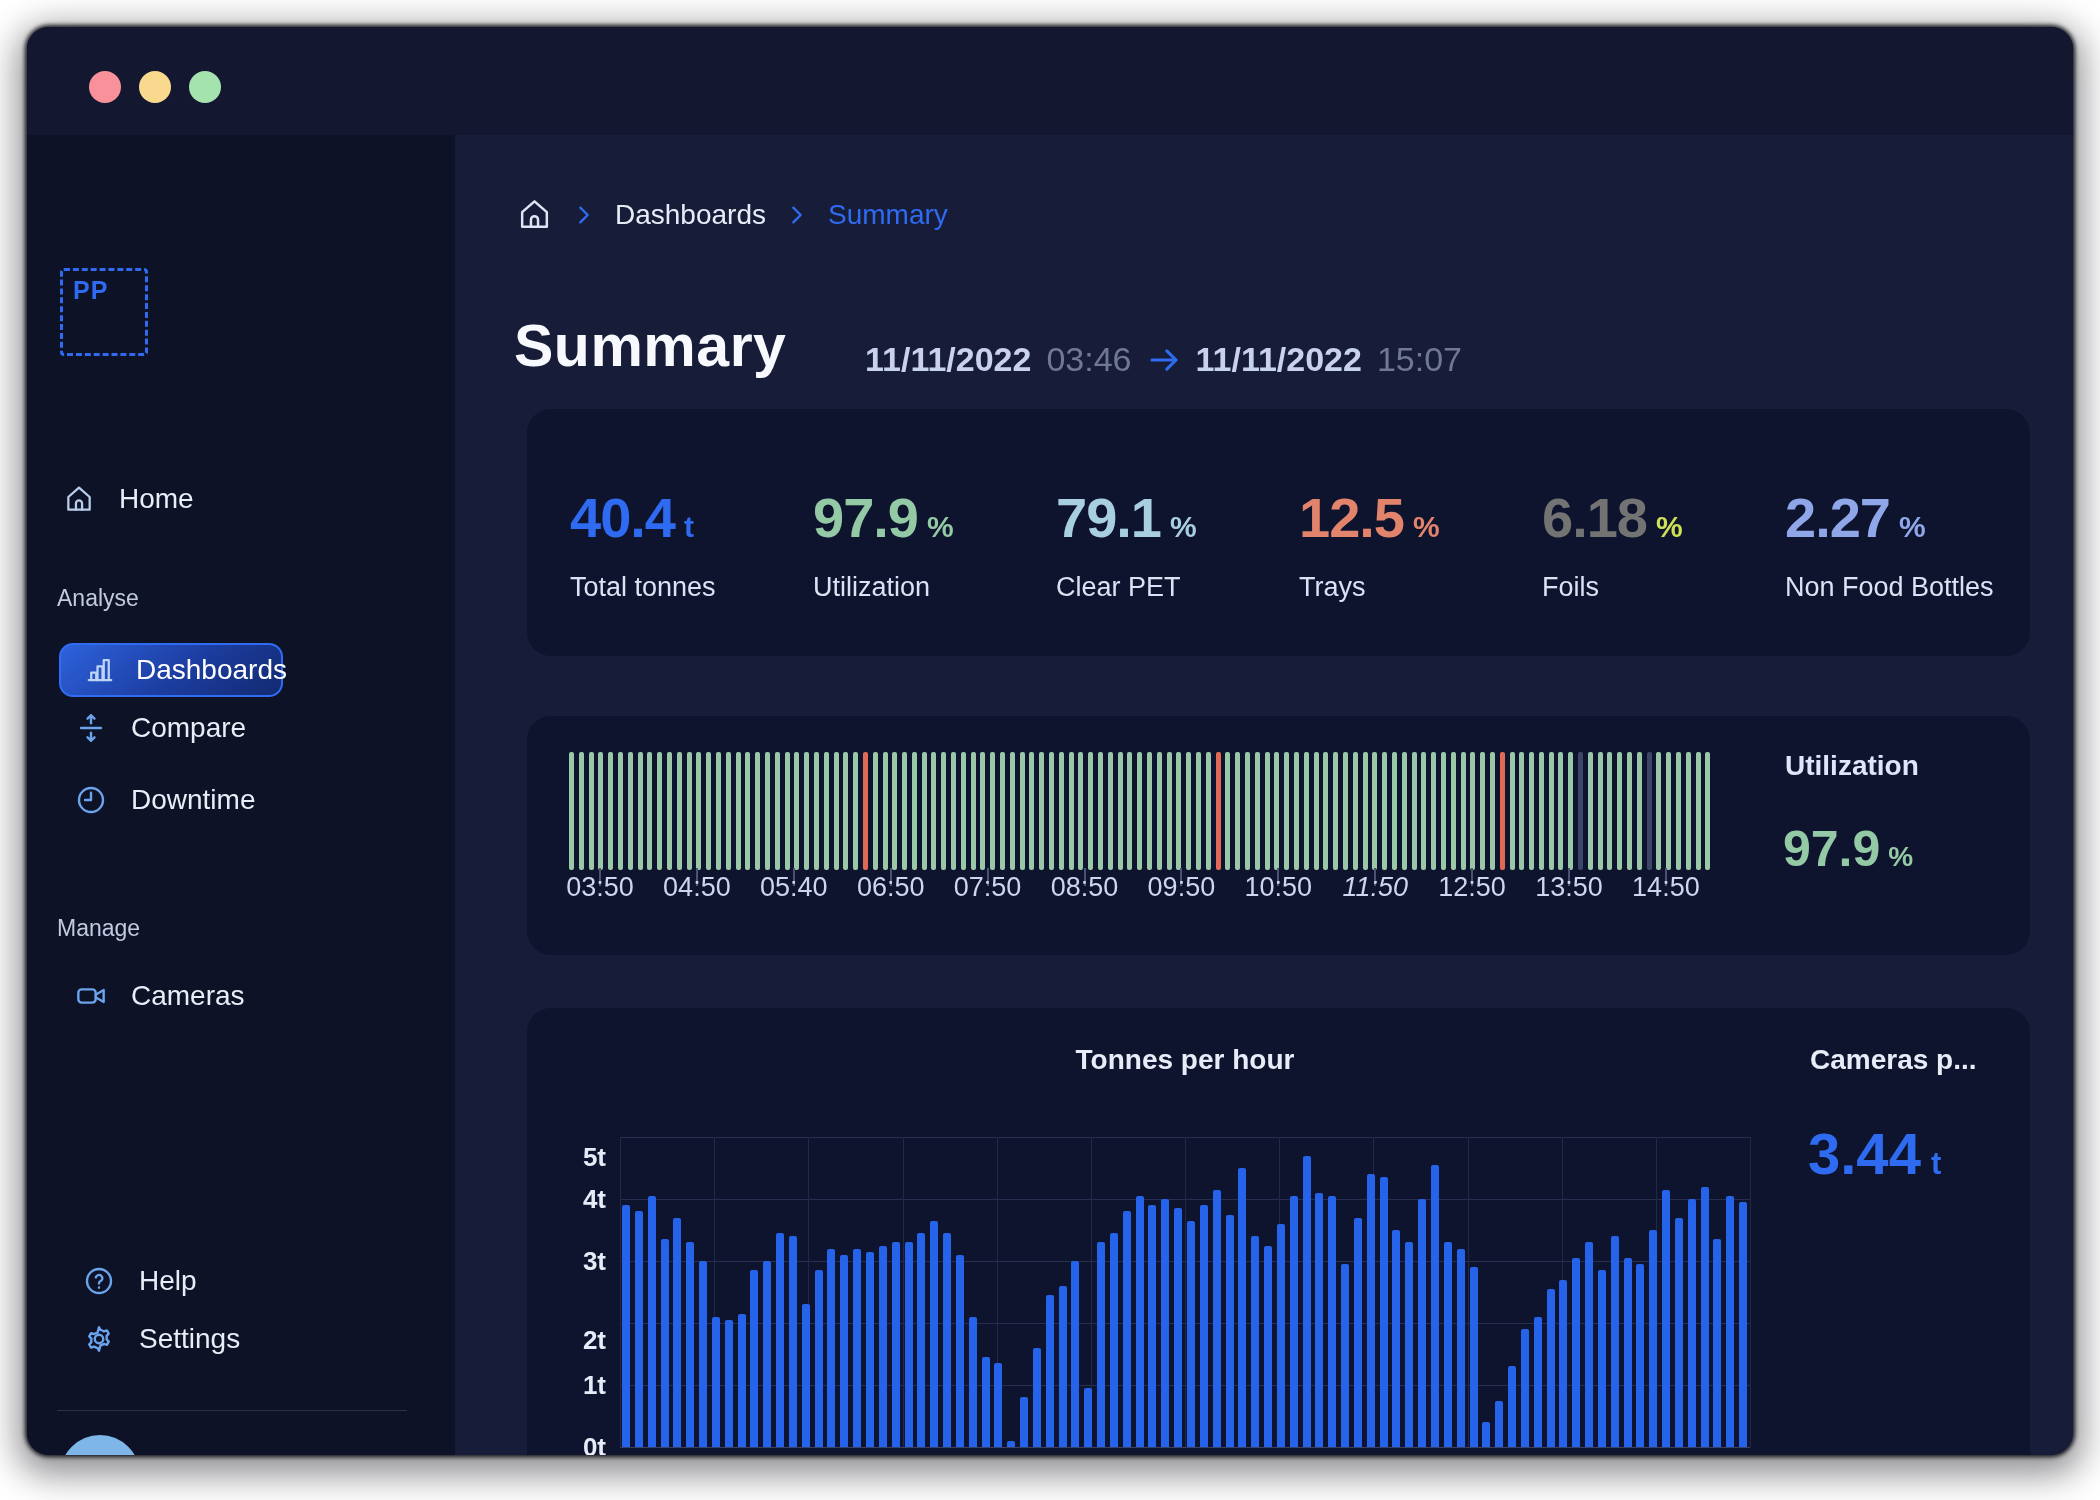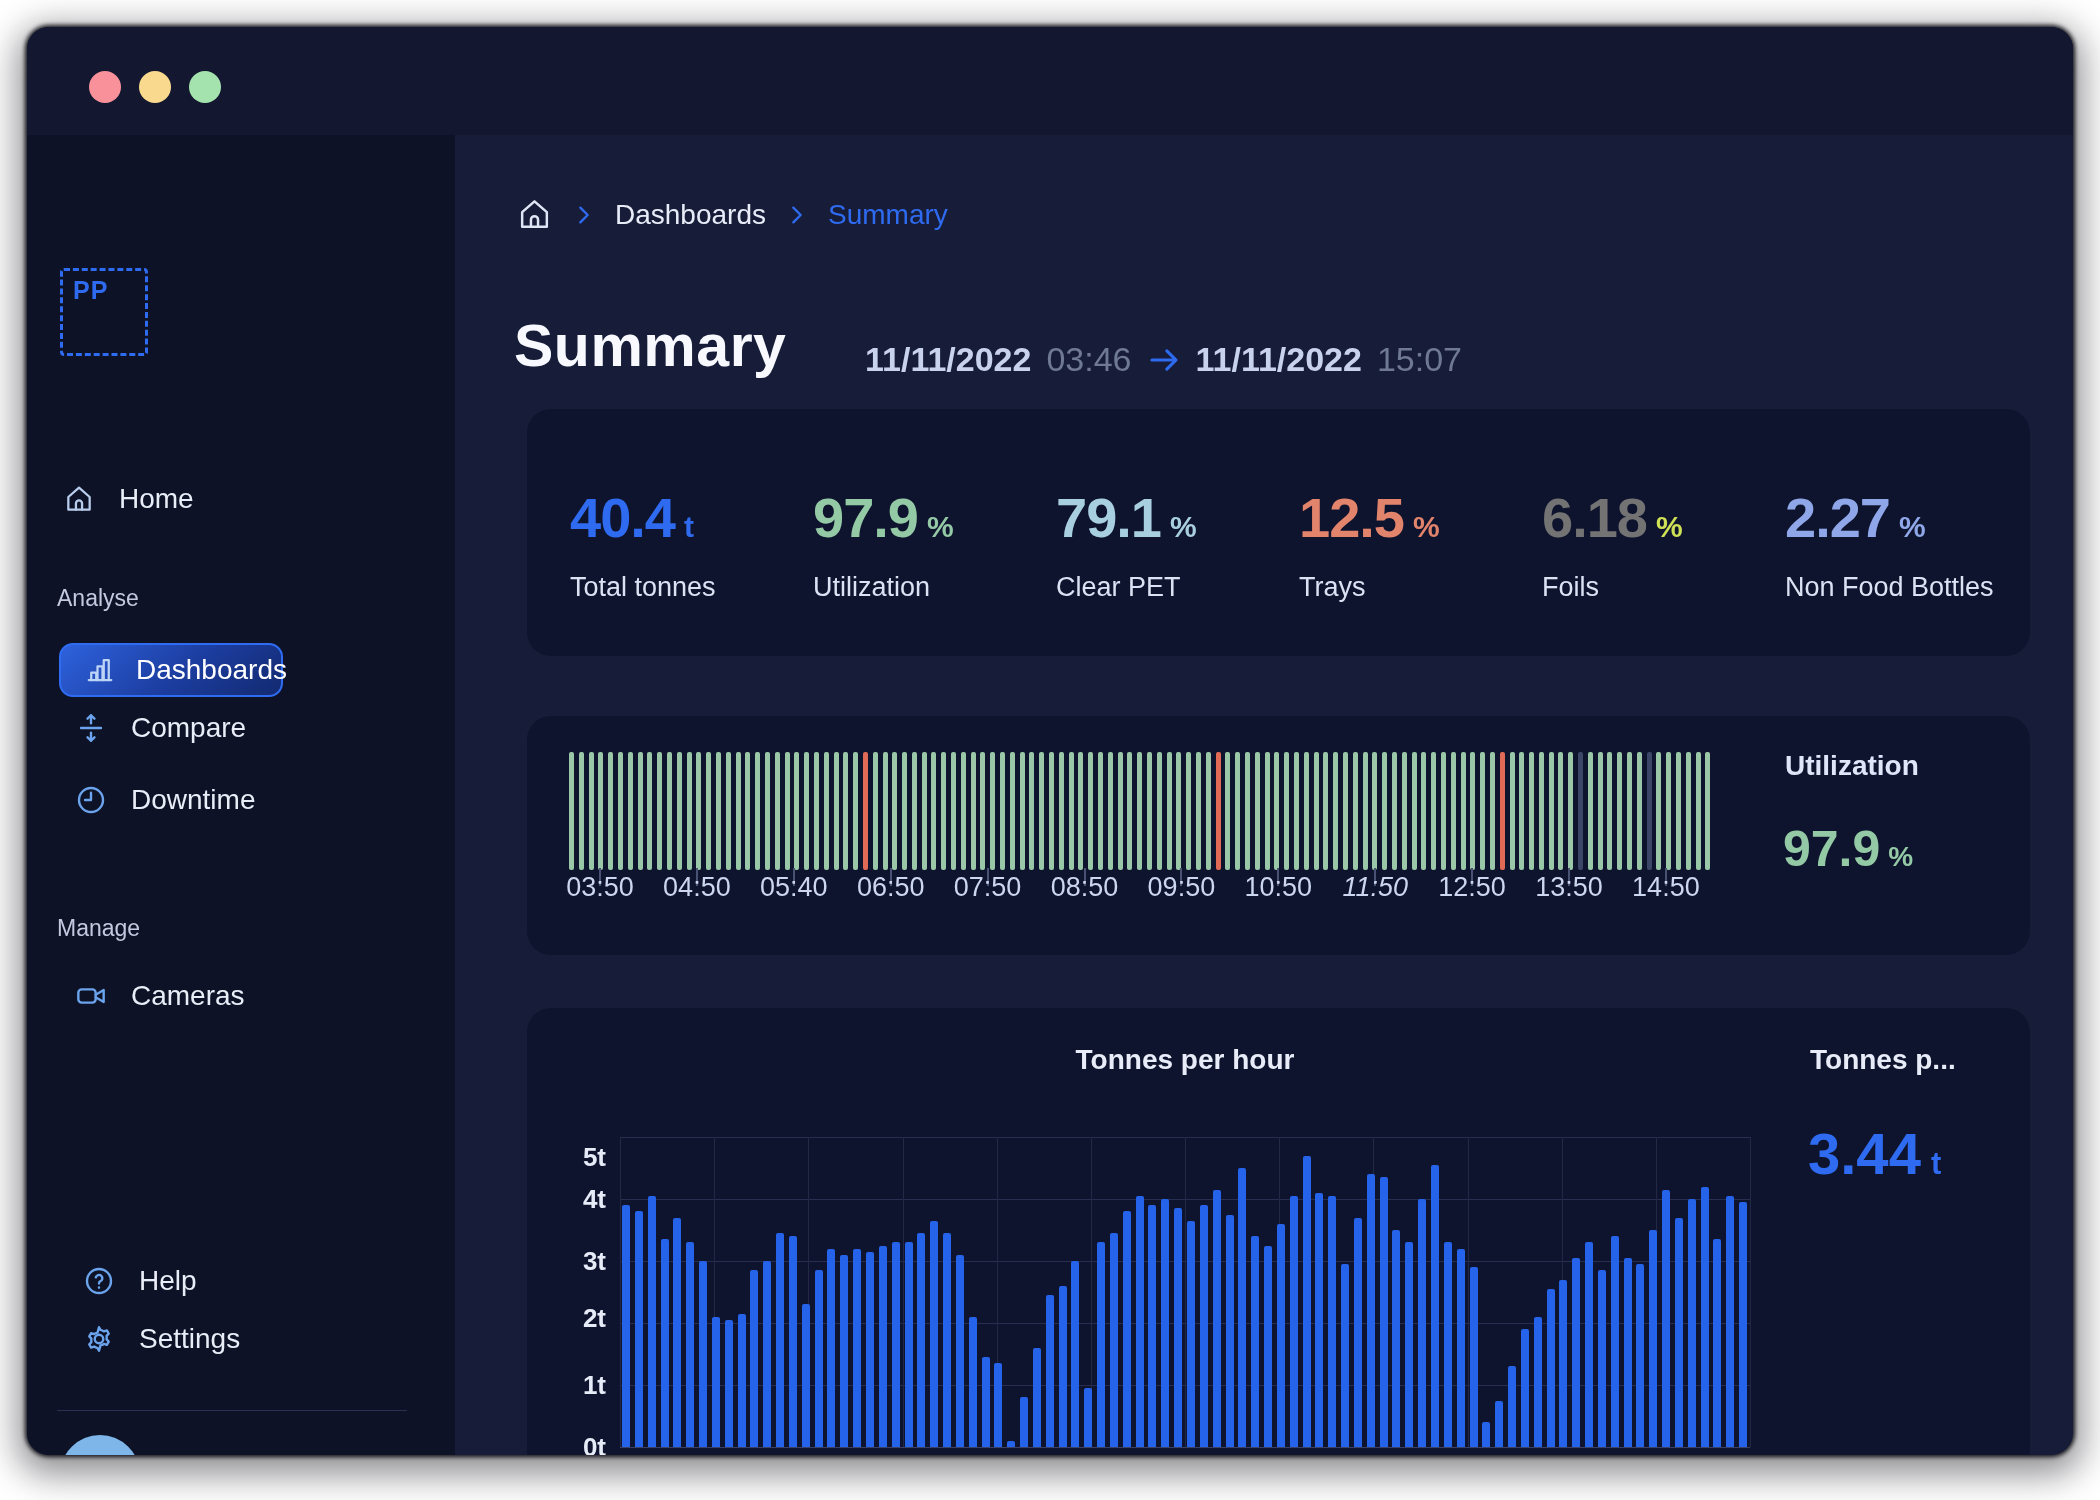--- a/index.html
+++ b/index.html
@@ -395,31 +395,31 @@
           <div class="slabel" style="left: 1078.9px;">14:50</div>
         </div>
       <div class="strip-title">Utilization</div>
       <div class="strip-value">
         <span>97.9</span><span class="unit">%</span>
       </div>
     </div>
 
     <div class="panel tonnes">
       <div class="tp-title">Tonnes per hour</div>
-      <div class="tp-side-label">Tonnes p...</div>
+      <div class="tp-side-label">Cameras p...</div>
       <div class="tp-side-value">
         <span>3.44</span><span class="unit">t</span>
       </div>
       <div class="tp-plot" id="tp-plot">
           <div class="hgrid base" style="top: 310px;"></div>
           <div class="ylab" style="top: 295px;">0t</div>
           <div class="hgrid" style="top: 248px;"></div>
           <div class="ylab" style="top: 233px;">1t</div>
           <div class="hgrid" style="top: 186px;"></div>
-          <div class="ylab" style="top: 166px;">2t</div>
+          <div class="ylab" style="top: 188px;">2t</div>
           <div class="hgrid" style="top: 124px;"></div>
           <div class="ylab" style="top: 109px;">3t</div>
           <div class="hgrid" style="top: 62px;"></div>
           <div class="ylab" style="top: 47px;">4t</div>
           <div class="hgrid" style="top: 0px;"></div>
           <div class="ylab" style="top: -15px; margin-top: 20px;">5t</div>
           <div class="vgrid" style="left: 0px;"></div>
           <div class="vgrid" style="left: 94.1667px;"></div>
           <div class="vgrid" style="left: 188.333px;"></div>
           <div class="vgrid" style="left: 282.5px;"></div>

